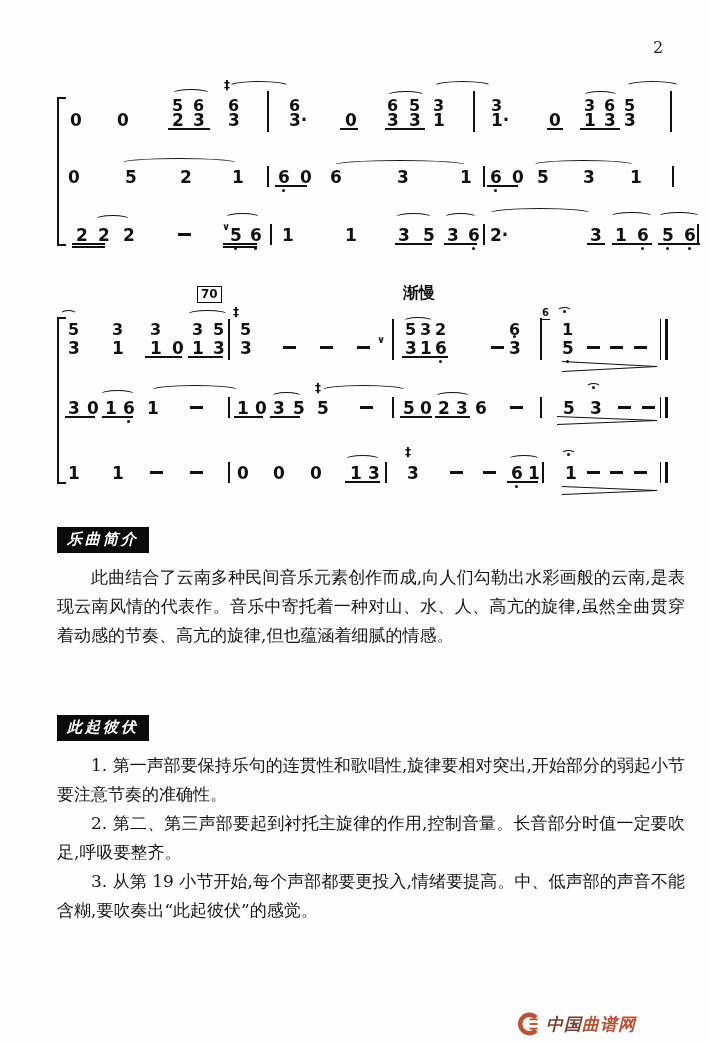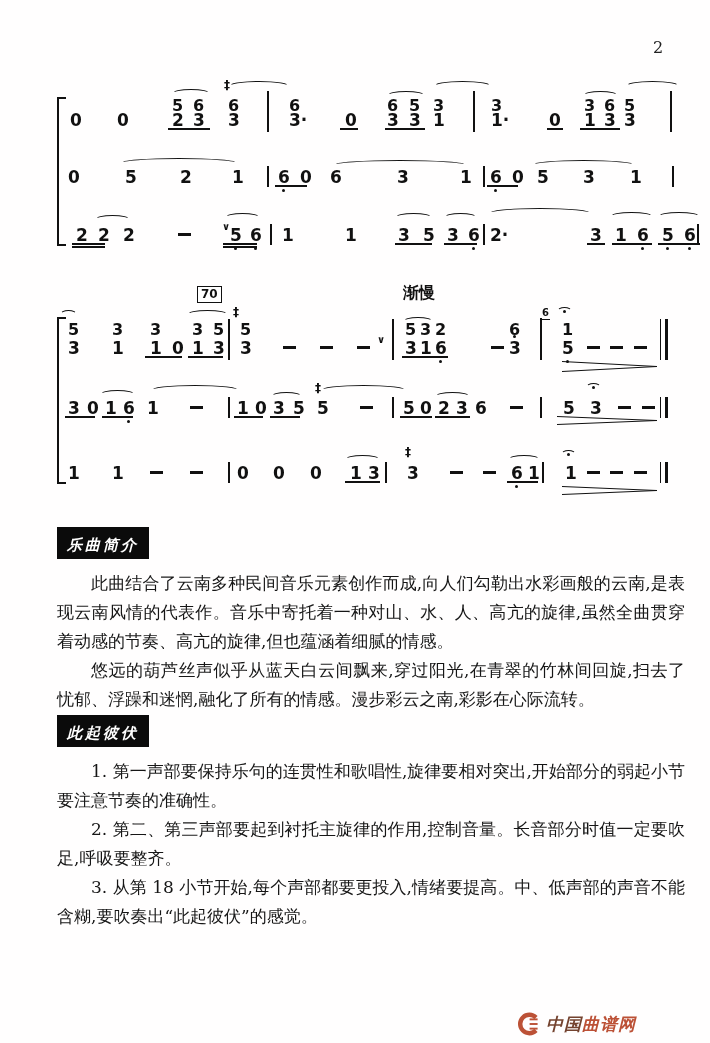--- a/index.html
+++ b/index.html
@@ -26,21 +26,21 @@
   .tuplet::after{content:"";position:absolute;left:-1px;bottom:-4px;width:1.6px;height:5px;background:#111;}
   .orn{position:absolute;font:bold 12px "DejaVu Sans",sans-serif;}
   .fermata{position:absolute;width:15px;height:9px;border:1.7px solid transparent;border-top:1.7px solid #111;border-radius:50%;box-sizing:border-box;}
   .fermata::after{content:"";position:absolute;left:50%;top:2.2px;width:3px;height:3px;margin-left:-1.5px;background:#111;border-radius:50%;}
   .wedge{position:absolute;}
   .wedge svg{display:block;}
   
   .txt{position:absolute;left:57px;width:628px;font-family:"DejaVu Serif",serif;color:#161616;}
   .hdr{display:inline-block;background:#0b0b0b;color:#fff;
        font:bold 15px/1 "DejaVu Sans",sans-serif;font-style:italic;
-       padding:11px 10px 6px;letter-spacing:3px;}
+       padding:5px 10px 6px;letter-spacing:3px;}
   .txt p{margin:0;font-size:17px;line-height:29px;text-align:justify;text-indent:2em;}
   .txt p.first{margin-top:10px;}
   
   .footer{position:absolute;top:1011px;left:516px;height:26px;display:flex;align-items:center;gap:6px;
           font:bold 15px "DejaVu Sans",sans-serif;color:#111;}
   .logo{width:24px;height:24px;}
   .site{font-style:italic;letter-spacing:1px;font-size:17px;}
   .site-cn{color:var(--site-dark,#74432f);}
   .site-rest{color:var(--logo-red,#bc5136);}
 </style>
@@ -267,30 +267,29 @@
           </svg>
         </div>
       </div>
     </div>
 
   <section class="txt" style="top:527px">
     <div class="hdr">
       <span>乐曲简介</span>
     </div>
     <p class="first">此曲结合了云南多种民间音乐元素创作而成,向人们勾勒出水彩画般的云南,是表现云南风情的代表作。音乐中寄托着一种对山、水、人、高亢的旋律,虽然全曲贯穿着动感的节奏、高亢的旋律,但也蕴涵着细腻的情感。</p>
-    <p>悠远的葫芦丝声似乎从蓝天白云间飘来,穿过阳光,在青翠的竹林间回旋,扫去了忧郁、浮躁和迷惘,融化了所有的情感。漫步彩云之南,彩影在心际流转。</p>
   </section>
 
   <section class="txt" style="top:715px">
     <div class="hdr">
       <span>此起彼伏</span>
     </div>
     <p class="first">1. 第一声部要保持乐句的连贯性和歌唱性,旋律要相对突出,开始部分的弱起小节要注意节奏的准确性。</p>
     <p>2. 第二、第三声部要起到衬托主旋律的作用,控制音量。长音部分时值一定要吹足,呼吸要整齐。</p>
-    <p>3. 从第 18 小节开始,每个声部都要更投入,情绪要提高。中、低声部的声音不能含糊,要吹奏出“此起彼伏”的感觉。</p>
+    <p>3. 从第 19 小节开始,每个声部都要更投入,情绪要提高。中、低声部的声音不能含糊,要吹奏出“此起彼伏”的感觉。</p>
   </section>
 
   <div class="footer">
     <svg class="logo" viewBox="0 0 30 30">
       <path d="M25 7 A 11.5 11.5 0 1 0 25 23" fill="none" stroke="#bc5136" stroke-width="5.5"></path>
       <rect x="17" y="8" width="10" height="2.4" fill="#bc5136"></rect>
       <rect x="17" y="13.8" width="10" height="2.4" fill="#bc5136"></rect>
       <rect x="17" y="19.6" width="10" height="2.4" fill="#bc5136"></rect>
     </svg>
     <span class="site"><span class="site-cn">中国</span><span class="site-rest">曲谱网</span></span>

